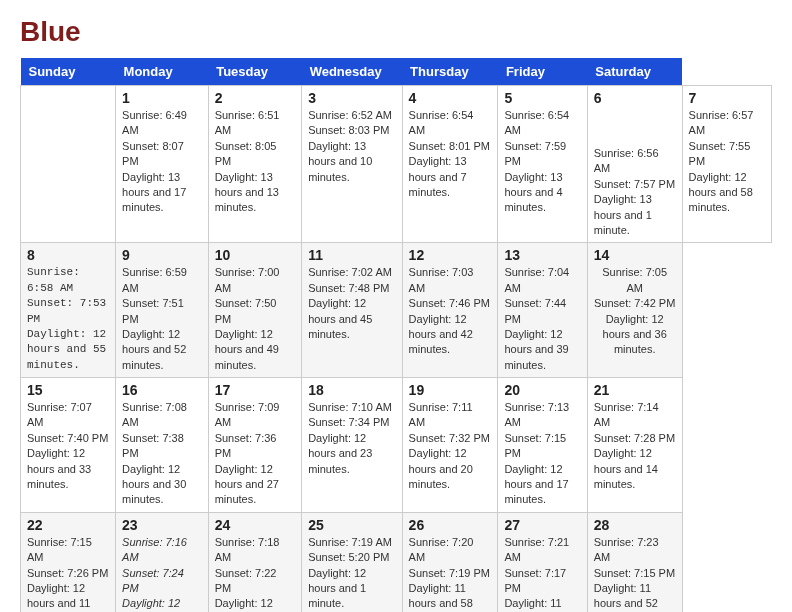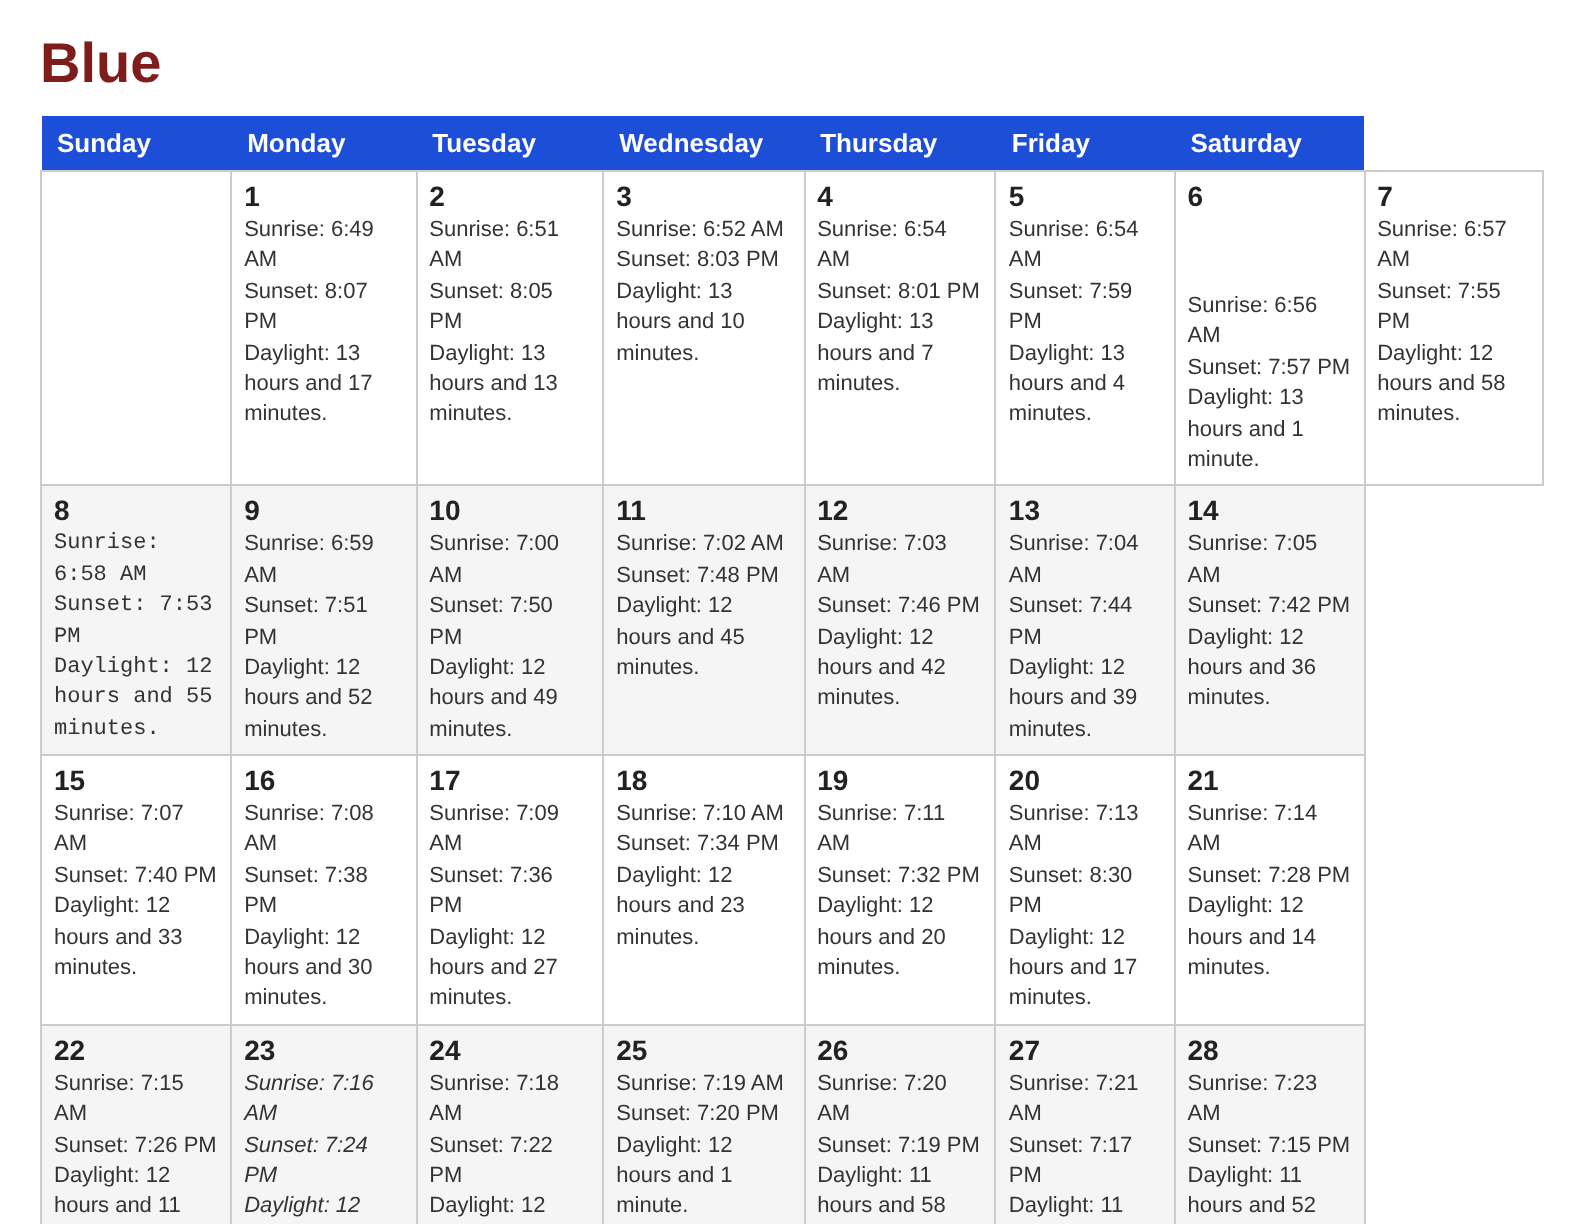--- a/index.html
+++ b/index.html
@@ -185,21 +185,21 @@
 Daylight: 12 hours and 42 minutes.</div>
         </td>
         <td>
           <span class="day-number">13</span>
           <div class="day-info" style="white-space: pre-line;">Sunrise: 7:04 AM
 Sunset: 7:44 PM
 Daylight: 12 hours and 39 minutes.</div>
         </td>
         <td>
           <span class="day-number">14</span>
-          <div class="day-info" style="white-space: pre-line;">Sunrise: 7:05 AM
+          <div class="day-info" style="white-space: pre-line; text-align: center;">Sunrise: 7:05 AM
 Sunset: 7:42 PM
 Daylight: 12 hours and 36 minutes.</div>
         </td>
       </tr>
       <tr>
         <td>
           <span class="day-number">15</span>
           <div class="day-info" style="white-space: pre-line;">Sunrise: 7:07 AM
 Sunset: 7:40 PM
 Daylight: 12 hours and 33 minutes.</div>
@@ -224,21 +224,21 @@
         </td>
         <td>
           <span class="day-number">19</span>
           <div class="day-info" style="white-space: pre-line;">Sunrise: 7:11 AM
 Sunset: 7:32 PM
 Daylight: 12 hours and 20 minutes.</div>
         </td>
         <td>
           <span class="day-number">20</span>
           <div class="day-info" style="white-space: pre-line;">Sunrise: 7:13 AM
-Sunset: 8:30 PM
+Sunset: 7:15 PM
 Daylight: 12 hours and 17 minutes.</div>
         </td>
         <td>
           <span class="day-number">21</span>
           <div class="day-info" style="white-space: pre-line;">Sunrise: 7:14 AM
 Sunset: 7:28 PM
 Daylight: 12 hours and 14 minutes.</div>
         </td>
       </tr>
       <tr>
@@ -256,21 +256,21 @@
         </td>
         <td>
           <span class="day-number">24</span>
           <div class="day-info" style="white-space: pre-line;">Sunrise: 7:18 AM
 Sunset: 7:22 PM
 Daylight: 12 hours and 4 minutes.</div>
         </td>
         <td>
           <span class="day-number">25</span>
           <div class="day-info" style="white-space: pre-line;">Sunrise: 7:19 AM
-Sunset: 7:20 PM
+Sunset: 5:20 PM
 Daylight: 12 hours and 1 minute.</div>
         </td>
         <td>
           <span class="day-number">26</span>
           <div class="day-info" style="white-space: pre-line;">Sunrise: 7:20 AM
 Sunset: 7:19 PM
 Daylight: 11 hours and 58 minutes.</div>
         </td>
         <td>
           <span class="day-number">27</span>

